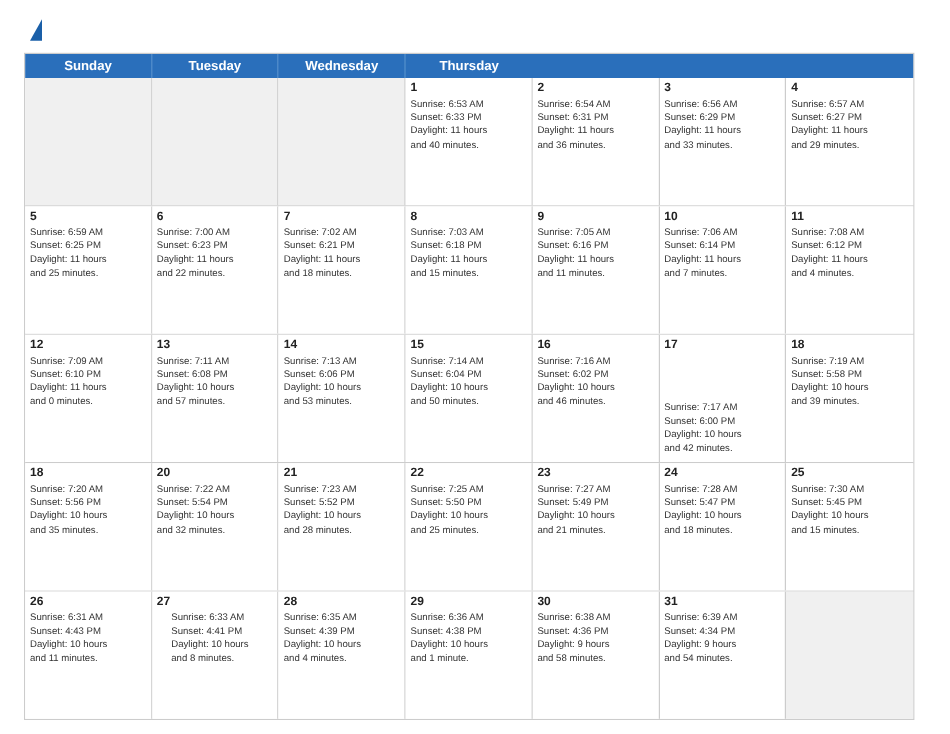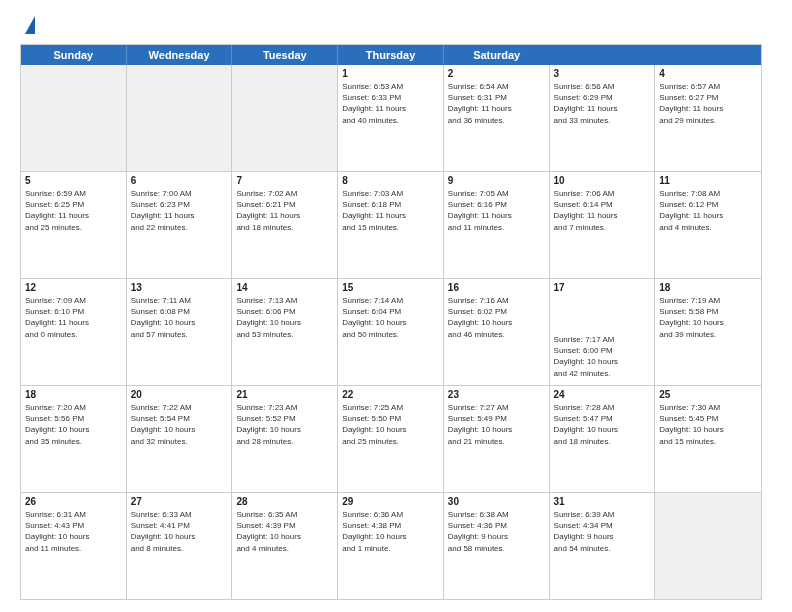--- a/index.html
+++ b/index.html
@@ -143,24 +143,23 @@
     </div>
     <div class="title-section">
       <div class="month-title"></div>
       <div class="subtitle"></div>
     </div>
   </div>
 
   <div class="calendar">
     <div class="cal-header" id="cal-header-row">
         <div class="cal-header-cell">Sunday</div>
+        <div class="cal-header-cell">Tuesday</div>
         <div class="cal-header-cell">Wednesday</div>
-        <div class="cal-header-cell">Tuesday</div>
         <div class="cal-header-cell">Thursday</div>
-        <div class="cal-header-cell">Saturday</div>
       </div>
     <div class="cal-body" id="cal-body">
         <div class="cal-row">
           <div class="cal-cell shaded"></div>
           <div class="cal-cell shaded"></div>
           <div class="cal-cell shaded"></div>
           <div class="cal-cell">
             <div class="day-num">1</div>
             <div class="cell-info" style="white-space: pre-line;">Sunrise: 6:53 AM
 Sunset: 6:33 PM
@@ -345,21 +344,21 @@
         <div class="cal-row">
           <div class="cal-cell">
             <div class="day-num">26</div>
             <div class="cell-info" style="white-space: pre-line;">Sunrise: 6:31 AM
 Sunset: 4:43 PM
 Daylight: 10 hours
 and 11 minutes.</div>
           </div>
           <div class="cal-cell">
             <div class="day-num">27</div>
-            <div class="cell-info" style="white-space: pre-line;">Sunrise: 6:33 AM
+            <div class="cell-info" style="white-space: pre-line; margin-left: 12px;">Sunrise: 6:33 AM
 Sunset: 4:41 PM
 Daylight: 10 hours
 and 8 minutes.</div>
           </div>
           <div class="cal-cell">
             <div class="day-num">28</div>
             <div class="cell-info" style="white-space: pre-line;">Sunrise: 6:35 AM
 Sunset: 4:39 PM
 Daylight: 10 hours
 and 4 minutes.</div>

